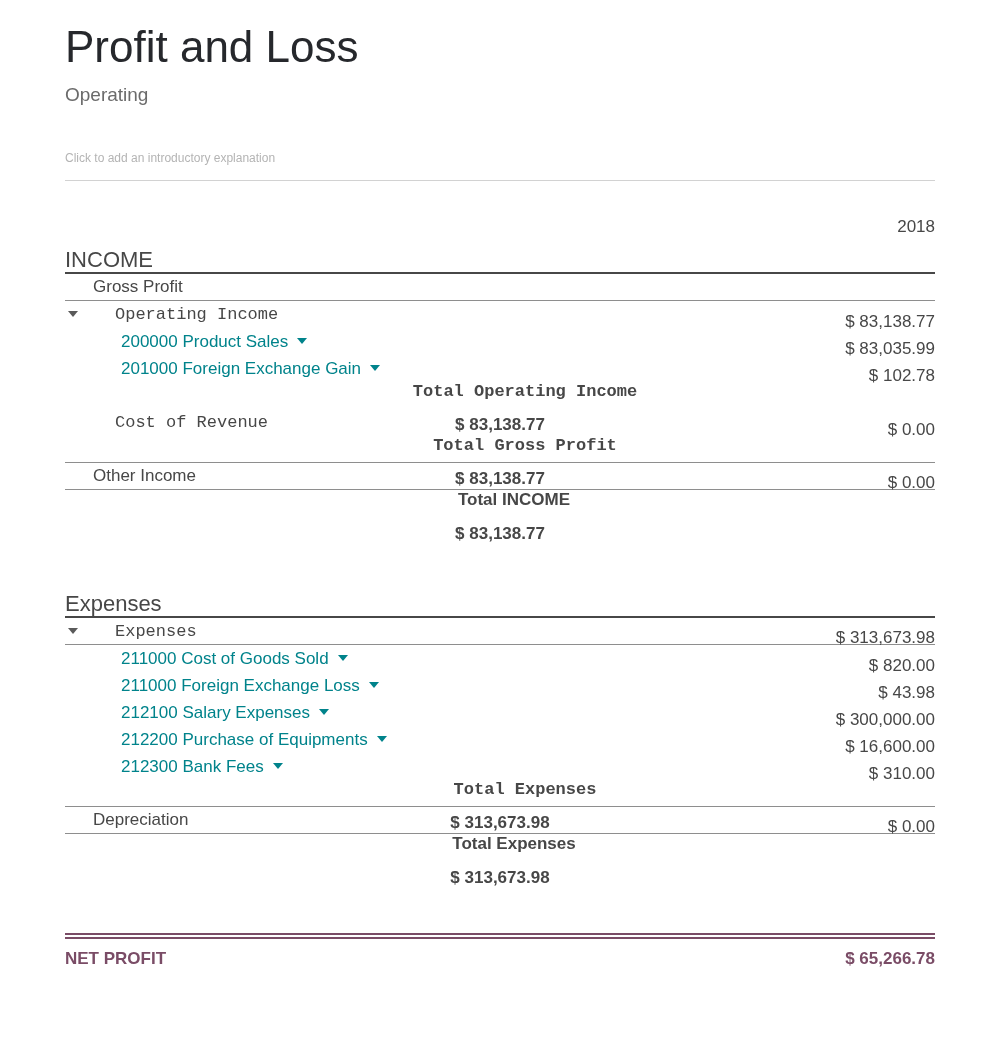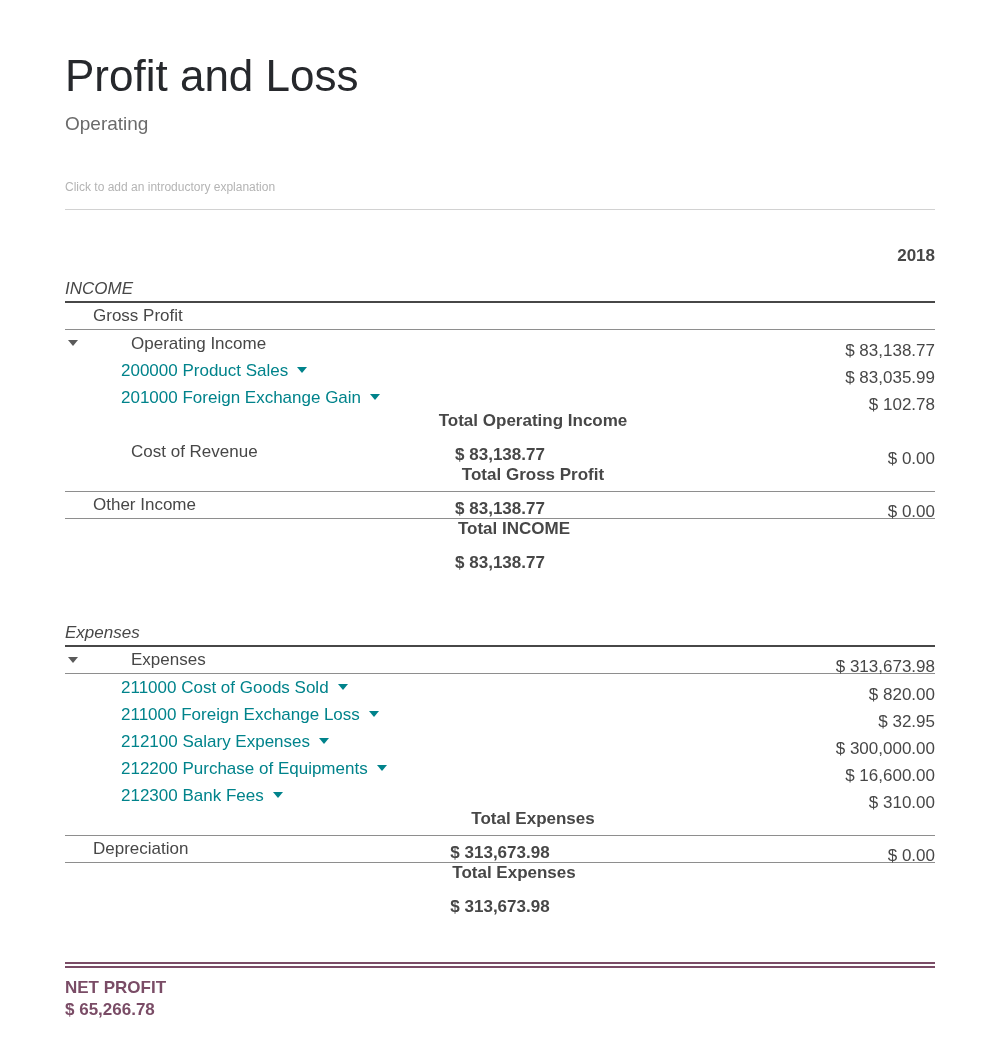--- a/index.html
+++ b/index.html
@@ -5,54 +5,54 @@
   :root{
     --text:#474747;
     --accent:#00838b;
     --plum:#7a4c66;
     --thin-line:#8e8e8e;
     --thick-line:#474747;
   }
   *{box-sizing:border-box;}
   html,body{margin:0;padding:0;background:#fff;}
   body{font-family:"Liberation Sans",sans-serif;color:var(--text);}
-  .page{width:1000px;height:1022px;padding:52px 65px 0 65px;overflow:hidden;background:#fff;}
+  .page{width:1000px;height:1022px;padding:23px 65px 0 65px;overflow:hidden;background:#fff;}
 
   .title{font-size:44px;line-height:48px;font-weight:400;color:#26282c;margin:0 0 13px 0;}
   .company{font-size:19px;line-height:22px;color:#6b6b6b;margin:0 0 42px 0;}
   .intro{font-size:12px;line-height:21px;color:#b4b4b4;padding-bottom:11px;
          border-bottom:1px solid #d2d2d2;cursor:text;}
 
   .period-row{margin-top:36px;text-align:right;font-size:17px;line-height:20px;
-              font-weight:700;color:var(--text);padding-bottom:10px;}
+              font-weight:400;color:var(--text);padding-bottom:10px;}
 
-  .section-header{font-size:17px;line-height:25px;border-bottom:2px solid var(--thick-line);font-style:italic;}
+  .section-header{font-size:22px;line-height:25px;border-bottom:2px solid var(--thick-line);}
   .section + .section{margin-top:74px;}
 
   .row{display:flex;justify-content:space-between;align-items:center;height:27px;
        position:relative;font-size:17px;}
   .row.line-below{border-bottom:1px solid var(--thin-line);text-align:right;}
   .row .label{white-space:nowrap;}
   .row.lvl1 > .label{margin-left:28px;}
-  .row.lvl2 > .label{margin-left:66px;}
+  .row.lvl2 > .label{margin-left:50px;font-family:Liberation Mono, monospace;}
   .row.lvl3 > .label{margin-left:56px;}
   .row.bold{font-weight:700;flex-direction:column;}
   .row .label.link{color:var(--accent);cursor:pointer;}
   .row .value{white-space:nowrap;margin-top:14px;}
 
   .caret-left{position:absolute;left:3px;top:10px;width:0;height:0;cursor:pointer;
               border-left:5px solid transparent;border-right:5px solid transparent;
               border-top:6px solid #5a5a5a;}
   .caret-after{display:inline-block;margin-left:9px;width:0;height:0;cursor:pointer;
                border-left:5px solid transparent;border-right:5px solid transparent;
                border-top:6px solid var(--accent);vertical-align:middle;position:relative;top:-1px;}
 
   .net-profit{margin-top:72px;border-top:6px double var(--plum);padding-top:9px;
               display:flex;justify-content:space-between;
-              color:var(--plum);font-weight:700;font-size:17px;line-height:22px;flex-direction:column;}
+              color:var(--plum);font-weight:700;font-size:17px;line-height:22px;}
 </style>
 </head>
 <body>
 
 <div class="page">
 
   <h1 class="title">Profit and Loss</h1>
   <div class="company">Operating</div>
 
   <div class="intro">Click to add an introductory explanation</div>
@@ -106,21 +106,21 @@
           <span class="caret-left"></span>
           <span class="label">Expenses</span>
           <span class="value">$ 313,673.98</span>
         </div>
         <div class="row lvl3">
           <span class="label link">211000 Cost of Goods Sold<span class="caret-after"></span></span>
           <span class="value">$ 820.00</span>
         </div>
         <div class="row lvl3">
           <span class="label link">211000 Foreign Exchange Loss<span class="caret-after"></span></span>
-          <span class="value">$ 32.95</span>
+          <span class="value">$ 43.98</span>
         </div>
         <div class="row lvl3">
           <span class="label link">212100 Salary Expenses<span class="caret-after"></span></span>
           <span class="value">$ 300,000.00</span>
         </div>
         <div class="row lvl3">
           <span class="label link">212200 Purchase of Equipments<span class="caret-after"></span></span>
           <span class="value">$ 16,600.00</span>
         </div>
         <div class="row lvl3">

